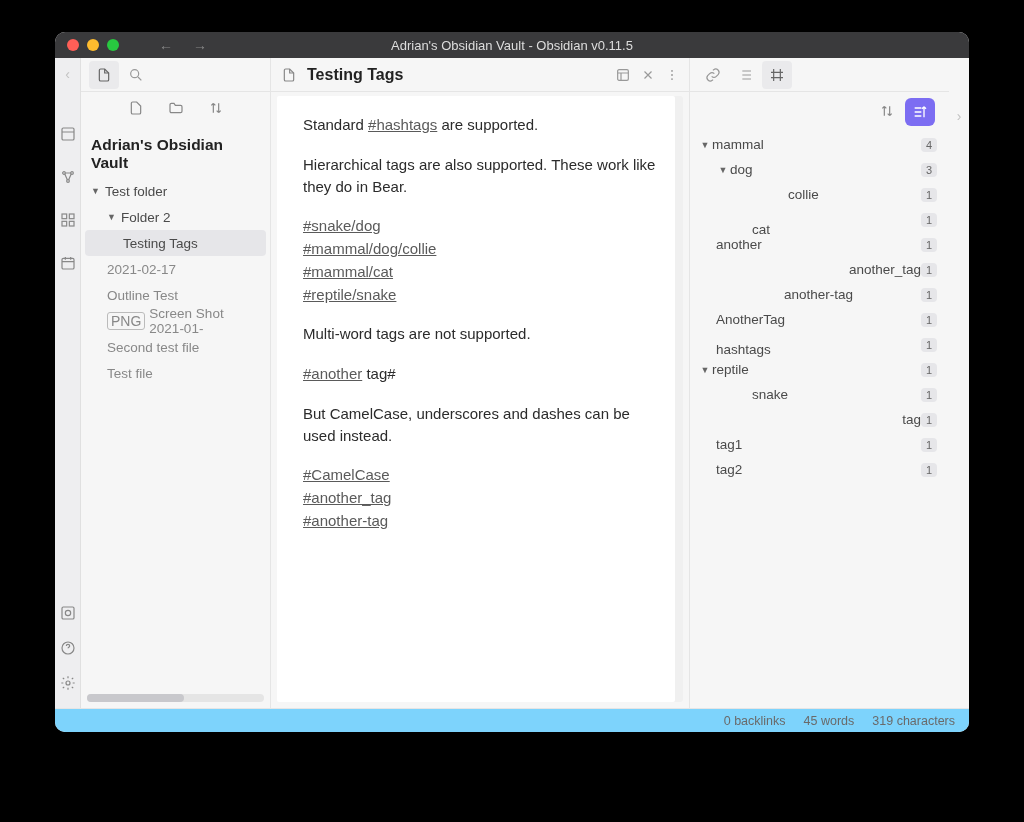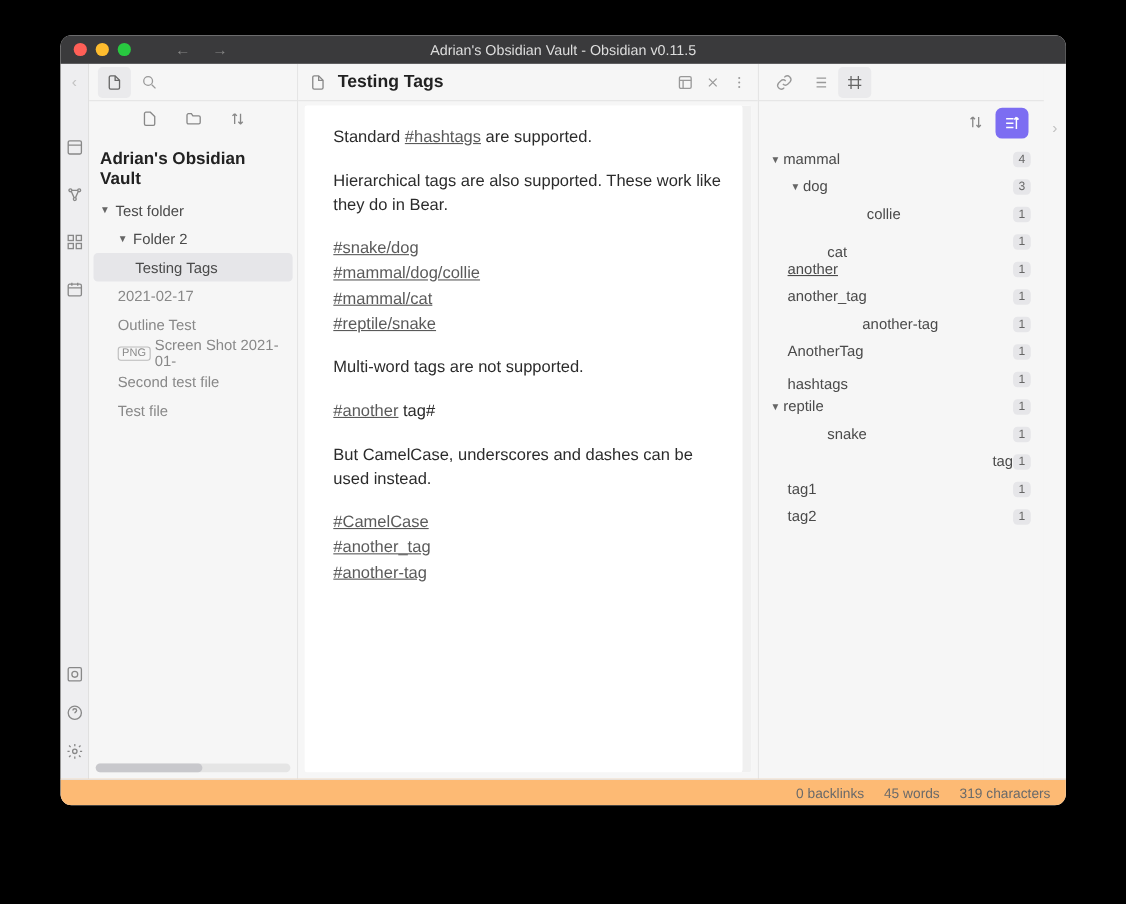--- a/index.html
+++ b/index.html
@@ -103,21 +103,21 @@
   border-radius:4px;
   color:#4a4a4a;
   cursor:pointer;
   font-size:13.5px;
 }
 .tree-row .arrow { width:12px; font-size:9px; color:#666; margin-right:2px;}
 .tree-row.active { background:#e6e6e9; }
 .tree-row.dim { color:#888; }
 .ind-0{padding-left:6px;} .ind-1{padding-left:22px;} .ind-2{padding-left:38px;}
 .png-badge {
-  font-size:10px; border:1px solid #bbb; border-radius:3px;
+  font-size:14px; border:1px solid #bbb; border-radius:3px;
   padding:0 3px; margin-right:4px; color:#888;
 }
 .scrollbar-fake {
   height:8px; margin: 4px 6px 6px 6px;
   background:#e5e5e5; border-radius:4px;
   position: relative;
 }
 .scrollbar-fake::after{
   content:""; position:absolute; left:0; top:0; height:100%;
   width:55%; background:#c8c8cc; border-radius:4px;
@@ -212,21 +212,21 @@
   padding-top:50px; color:#c2c2c2; font-size:14px;
   background:#f6f6f6;
 }
 
 .statusbar{
   height:24px;
   border-top:1px solid #e5e5e5;
   display:flex; align-items:center; justify-content:flex-end;
   gap:18px; padding:0 14px;
   font-size:12.5px; color:#6a6a6a;
-  background:#fdba74;
+  background:#7dd3fc;
 }
 </style>
 </head>
 <body>
 
 <div class="window">
 
   <div class="titlebar">
     <div class="traffic-lights">
       <div class="tl tl-red"></div>
@@ -435,26 +435,26 @@
             <span class="name" style="padding-left: 40px;">collie</span>
             <span class="cnt">1</span>
           </div>
           <div class="tagrow">
             <span class="pad1"></span>
             <span class="name" style="padding-left: 22px; margin-top: 19px;">cat</span>
             <span class="cnt">1</span>
           </div>
           <div class="tagrow">
             <span class="pad0"></span>
-            <span class="name" style="padding-left: 4px; text-decoration: underline;">another</span>
-            <span class="cnt">1</span>
-          </div>
-          <div class="tagrow">
-            <span class="pad0"></span>
-            <span class="name" style="padding-left: 4px;">another_tag</span>
+            <span class="name" style="padding-left: 4px;">another</span>
+            <span class="cnt">1</span>
+          </div>
+          <div class="tagrow">
+            <span class="pad0"></span>
+            <span class="name" style="padding-left: 4px; text-align: right;">another_tag</span>
             <span class="cnt">1</span>
           </div>
           <div class="tagrow">
             <span class="pad0"></span>
             <span class="name" style="padding-left: 4px; text-align: center;">another-tag</span>
             <span class="cnt">1</span>
           </div>
           <div class="tagrow">
             <span class="pad0"></span>
             <span class="name" style="padding-left: 4px;">AnotherTag</span>

